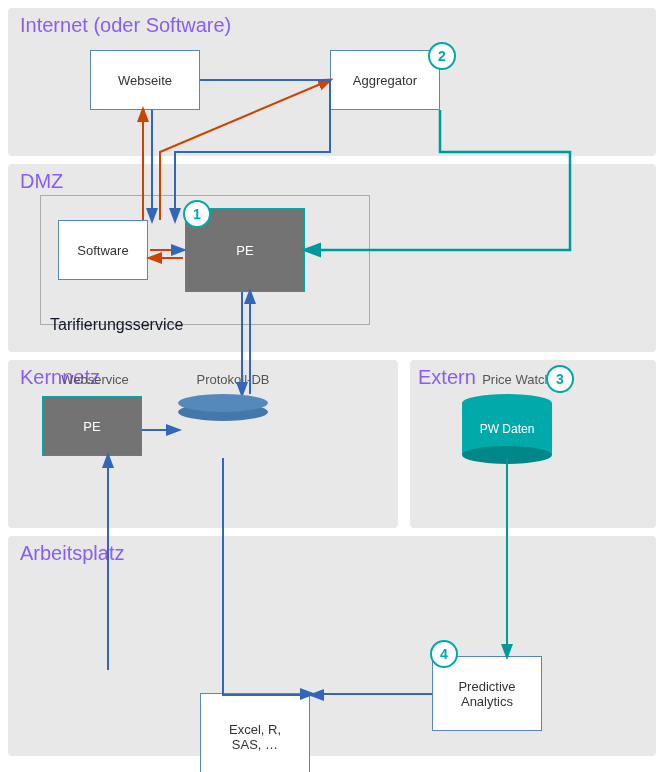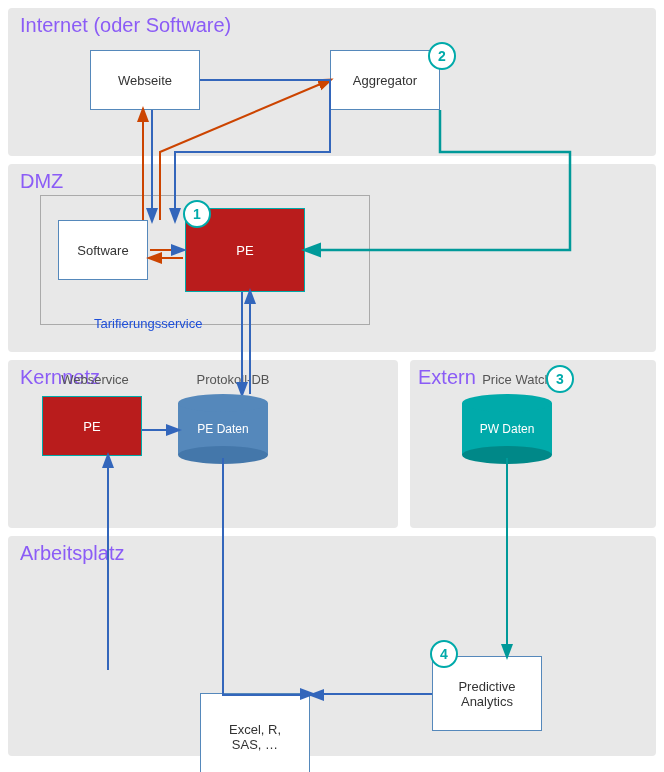--- a/index.html
+++ b/index.html
@@ -69,21 +69,21 @@
       border: 1.5px solid #5588bb;
       display: flex;
       align-items: center;
       justify-content: center;
       text-align: center;
       font-size: 13px;
       color: #333;
     }
 
     .box-teal {
-      background: #b91c1c;
+      background: #737373;
       border: 1.5px solid #00aaaa;
       color: #fff;
     }
 
     
     .cylinder {
       position: absolute;
       display: flex;
       flex-direction: column;
       align-items: center;
@@ -144,23 +144,22 @@
       position: absolute;
       top: 195px; left: 40px;
       width: 330px; height: 130px;
       border: 1.5px solid #aaa;
       background: transparent;
     }
 
     .tarif-label {
       position: absolute;
       top: 316px; left: 50px;
-      font-size: 13px;
-      color: #1d4ed8;
-      margin-left: 44px;
+      font-size: 16px;
+      color: #0f172a;
     }
 
     
     .arrows-svg {
       position: absolute;
       top: 0; left: 0;
       width: 664px;
       height: 772px;
       pointer-events: none;
     }
@@ -214,23 +213,20 @@
 
   <div class="label-box" style="top:372px; left:50px; width:90px; font-size:13px; color:#555;">Webservice</div>
   <div class="box box-teal" style="top:396px; left:42px; width:100px; height:60px;">
     <span>PE</span>
   </div>
 
   <div class="label-box" style="top:372px; left:178px; width:110px; font-size:13px; color:#555;">Protokoll-DB</div>
 
   <div class="cylinder" style="top:394px; left:178px;">
     <div class="cyl-top" style="background:#5588bb;"></div>
-    <div class="cyl-body" style="background:#5588bb; margin-top:-9px;">
-      <span style="color:#fff; font-size:12px;">PE Daten</span>
-    </div>
     <div class="cyl-bottom" style="background:#4477aa;"></div>
   </div>
 
   <div class="label-box" style="top:372px; left:462px; width:110px; font-size:13px; color:#555;">Price Watch</div>
 
   <div class="cylinder" style="top:394px; left:462px;">
     <div class="cyl-top cyl-top-teal"></div>
     <div class="cyl-body cyl-body-teal" style="margin-top:-9px;text-align:right;">
       <span style="color:#fff; font-size:12px;">PW Daten</span>
     </div>

